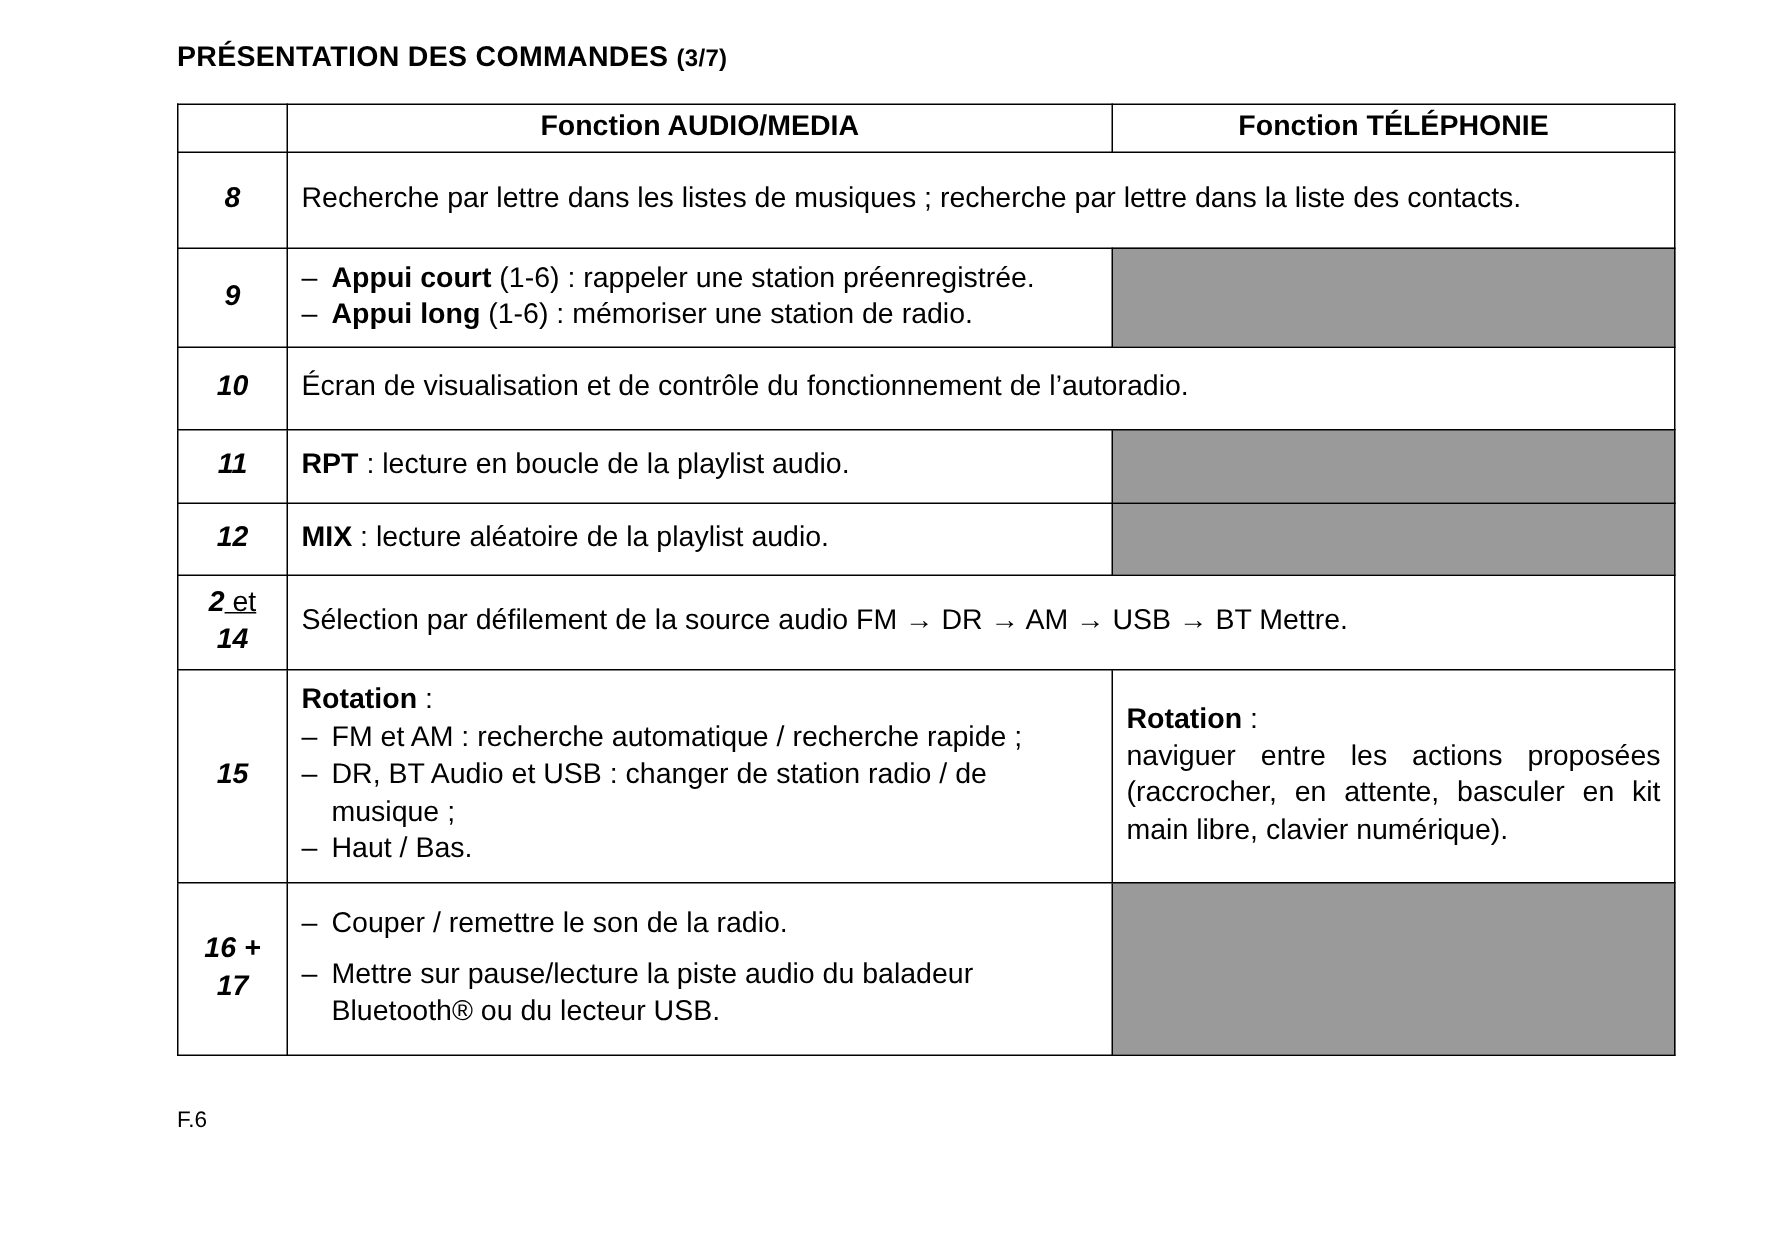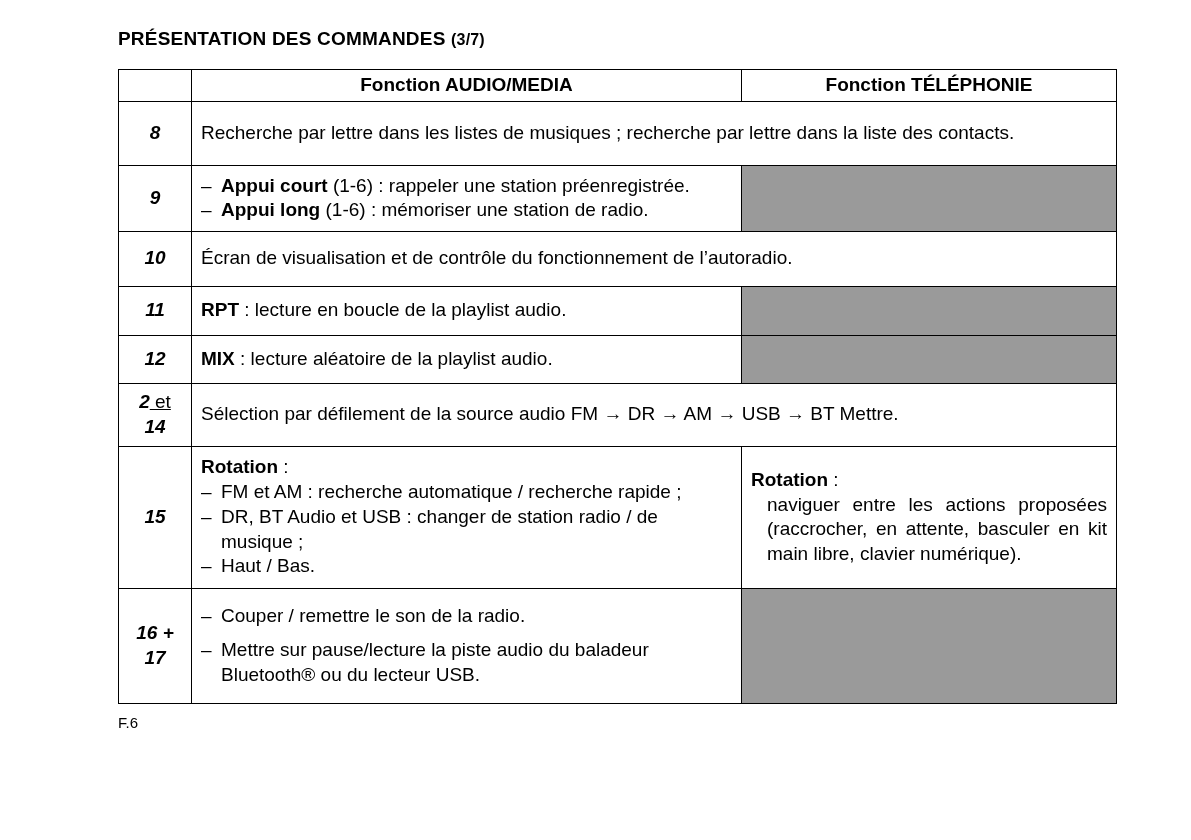--- a/index.html
+++ b/index.html
@@ -45,37 +45,37 @@
     line-height: 1.25;
   }
   td.num .et { font-weight: normal; font-style: normal; text-decoration: underline; }
   td.gray { background: var(--cell-gray, #9a9a9a); }
 
   .b { font-weight: bold; }
   .li { display: flex; }
   .li .dash { flex: 0 0 20px; }
   .li .txt { flex: 1 1 auto; }
   .gap { margin-top: 9px; }
-  .just { text-align: justify; margin-left: 16px; }
+  .just { text-align: justify; }
   .heading { margin-bottom: 0px; }
 
   
   tr.rh-head { height: 25px; }
   tr.rh8  { height: 64px; }
   tr.rh9  { height: 66px; }
   tr.rh10 { height: 55px; }
   tr.rh11 { height: 49px; }
   tr.rh12 { height: 48px; }
   tr.rh13 { height: 63px; }
   tr.rh15 { height: 142px; }
   tr.rh16a { height: 67px; }
   tr.rh16b { height: 115px; }
 
   .footer {
-    margin-top: 10px;
+    margin-top: 34px;
     font-size: 15px;
   }
 </style>
 </head>
 <body>
 
 <div class="page">
 
   <h1 class="title"><span>PRÉSENTATION DES COMMANDES</span> <span class="suffix">(3/7)</span></h1>
 

